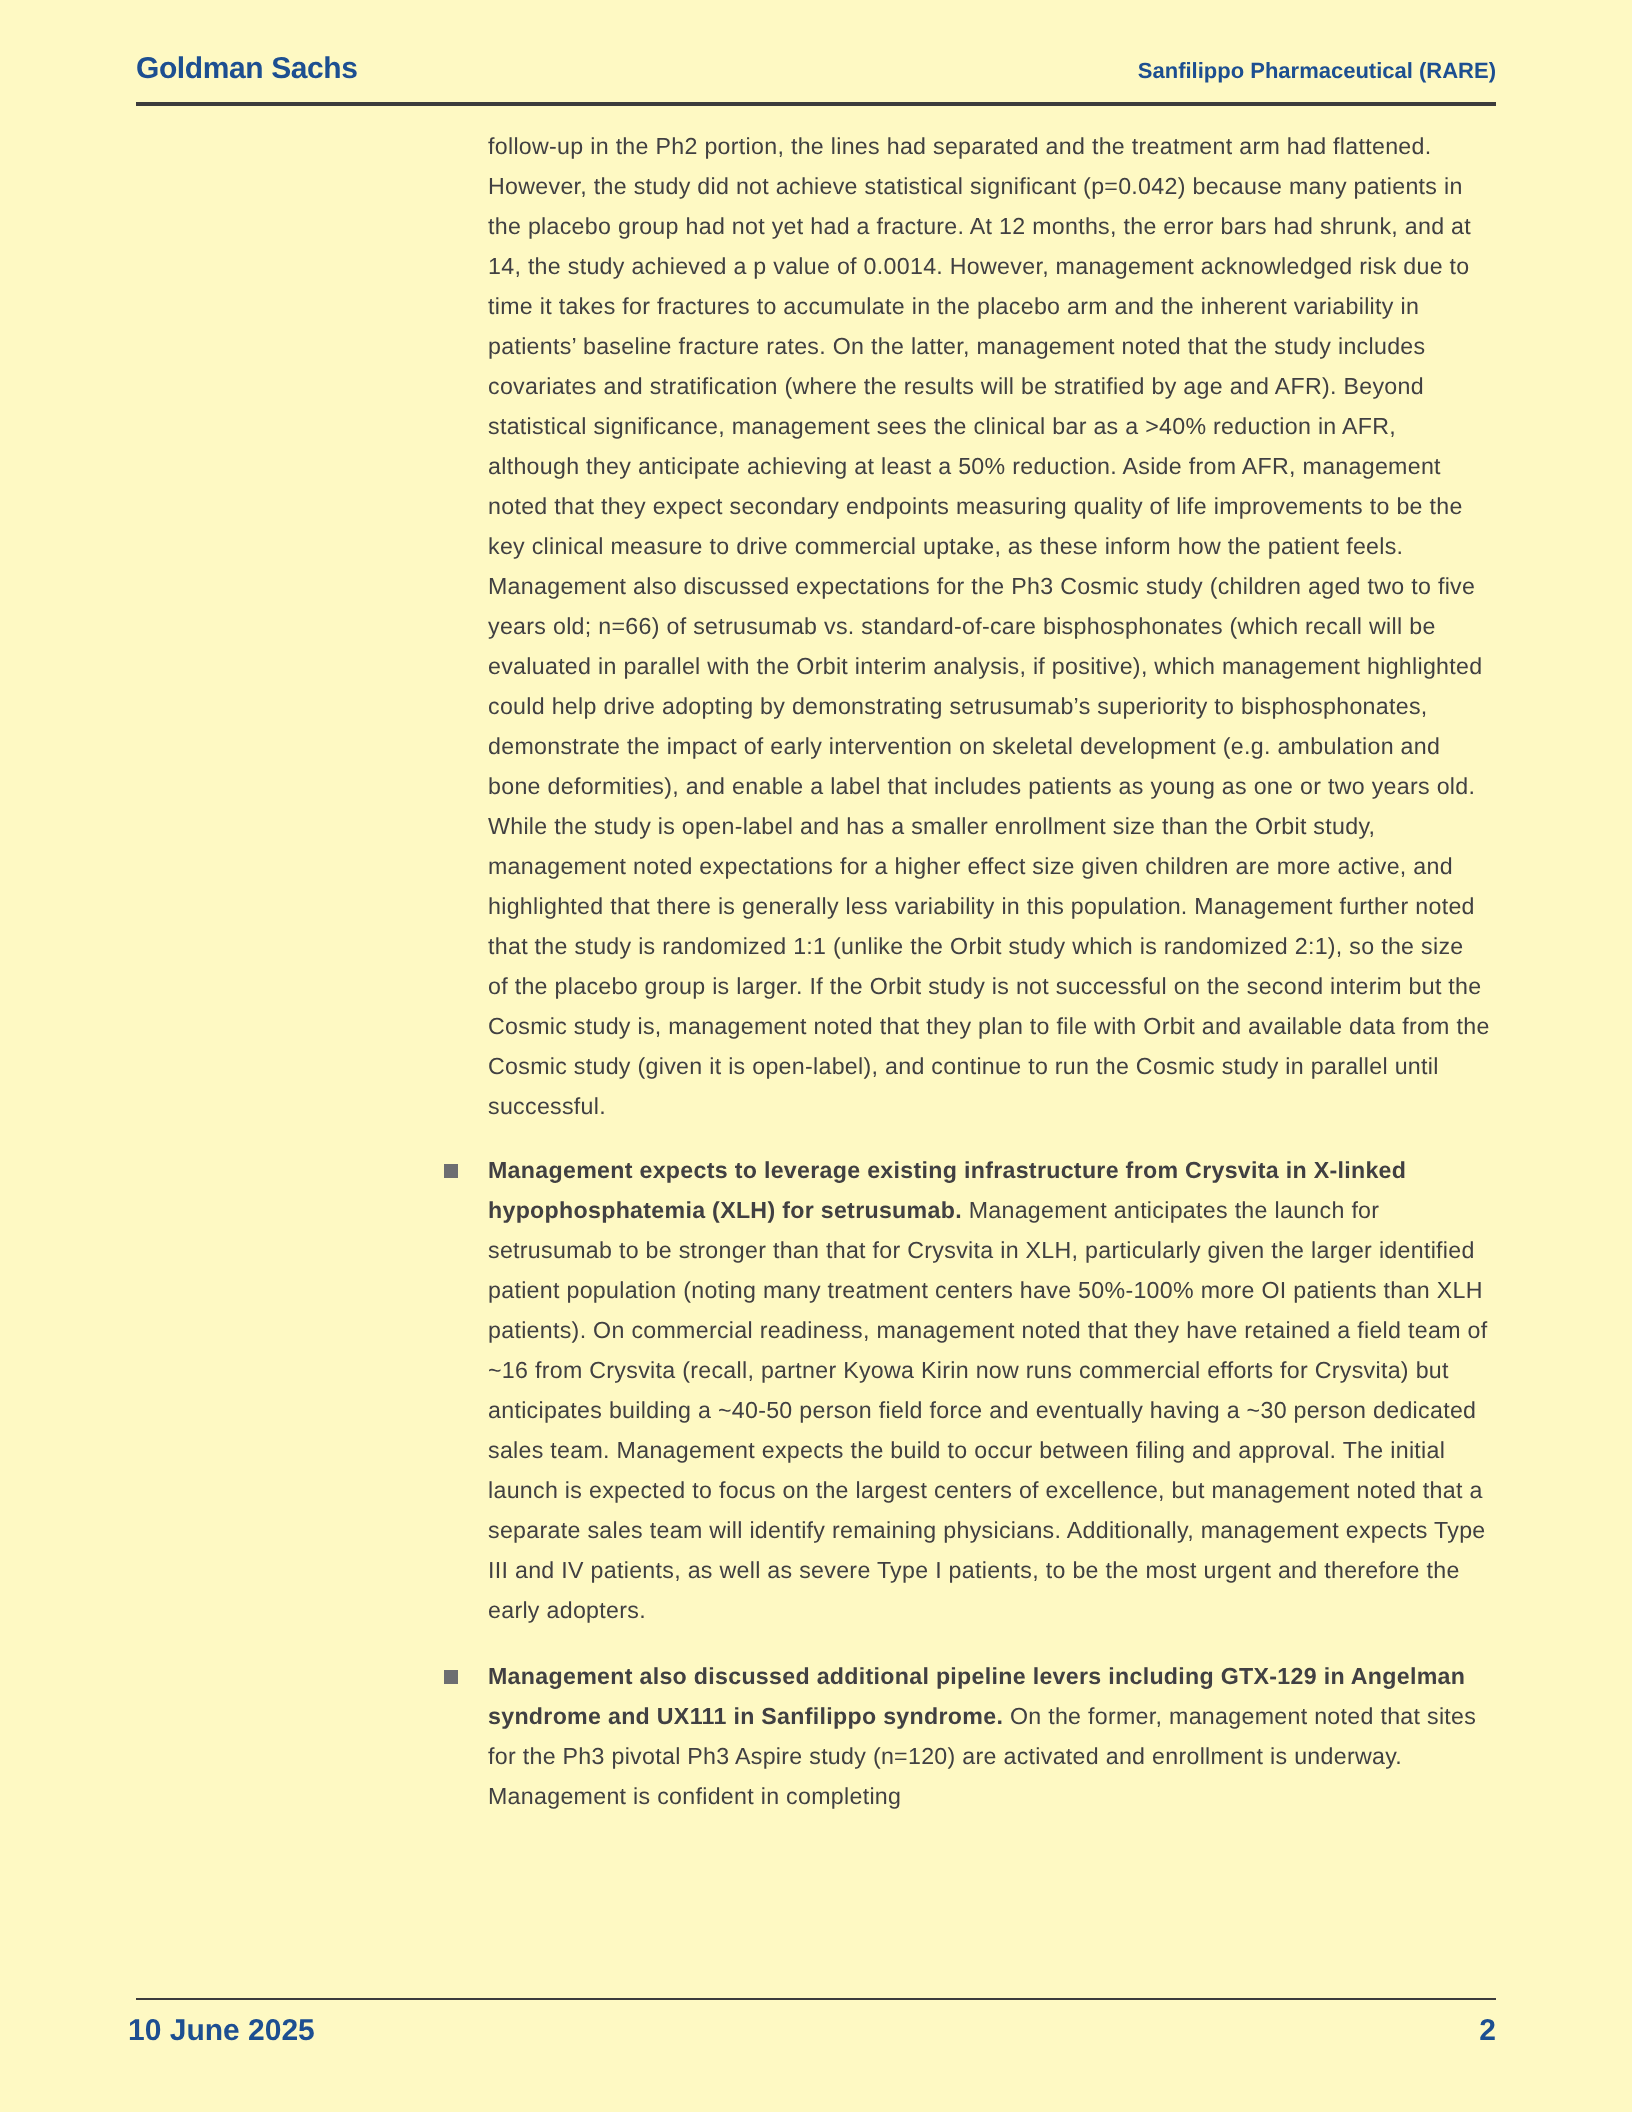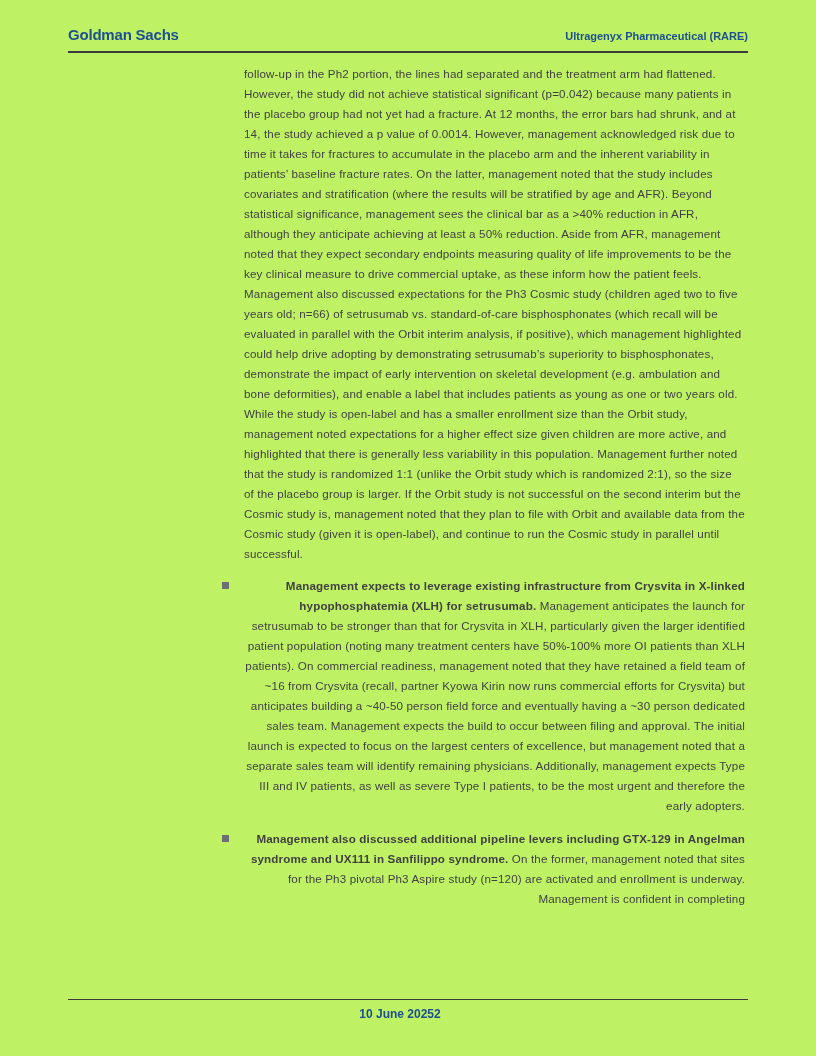--- a/index.html
+++ b/index.html
@@ -1,20 +1,20 @@
 <!DOCTYPE html>
 <html style="--brand-blue: #1d4f91; --body-text: #414042; --rule: #3c3c3c; --bullet-marker: #6d6e71;"><head>
 <meta charset="utf-8">
 <style>
   html, body { margin: 0; padding: 0; background: #ffffff; }
   .page {
     position: relative;
     width: 816px;
     height: 1056px;
-    background: #bef264;
+    background: #fef9c3;
     font-family: "Liberation Sans", sans-serif;
     overflow: hidden;
   }
   .header {
     position: absolute;
     top: 26px; left: 68px; right: 68px;
     display: flex;
     justify-content: space-between;
     align-items: baseline;
   }
@@ -44,57 +44,56 @@
     font-size: 11.6px;
     line-height: 20px;
     letter-spacing: 0.15px;
     text-align: left;
   }
   .content p { margin: 0 0 12px 0; }
   ul.bullets { list-style: none; margin: 0; padding: 0; }
   ul.bullets li {
     position: relative;
     margin: 4px 0 13px 0;
-    text-align: right;
   }
   .bullet-marker {
     position: absolute;
     left: -22px;
     top: 6px;
     width: 7px;
     height: 7px;
     background: var(--bullet-marker);
     display: block;
   }
   .bold-lead { font-weight: bold; }
   .footer-rule {
     position: absolute;
     top: 999px; left: 68px; right: 68px;
     height: 0;
     border-top: 1.5px solid var(--rule);
   }
   .footer {
     position: absolute;
-    top: 1007px; left: 52px; right: 68px;
+    top: 1007px; left: 64px; right: 68px;
     display: flex;
-    justify-content: center;
+    justify-content: space-between;
     align-items: baseline;
     color: var(--brand-blue);
-    font-size: 12px;
+    font-size: 15px;
     font-weight: bold;
   }
 </style>
 </head>
 <body>
 
 <div class="page">
 
   <div class="header">
     <span class="brand">Goldman Sachs</span>
-    <span class="report-title">Ultragenyx Pharmaceutical (RARE)</span>
+    <span class="report-title">Sanfilippo Pharmaceutical (RARE)</span>
   </div>
   <div class="header-rule"></div>
 
   <div class="content">
     <p>follow-up in the Ph2 portion, the lines had separated and the treatment arm had flattened. However, the study did not achieve statistical significant (p=0.042) because many patients in the placebo group had not yet had a fracture. At 12 months, the error bars had shrunk, and at 14, the study achieved a p value of 0.0014. However, management acknowledged risk due to time it takes for fractures to accumulate in the placebo arm and the inherent variability in patients’ baseline fracture rates. On the latter, management noted that the study includes covariates and stratification (where the results will be stratified by age and AFR). Beyond statistical significance, management sees the clinical bar as a &gt;40% reduction in AFR, although they anticipate achieving at least a 50% reduction. Aside from AFR, management noted that they expect secondary endpoints measuring quality of life improvements to be the key clinical measure to drive commercial uptake, as these inform how the patient feels. Management also discussed expectations for the Ph3 Cosmic study (children aged two to five years old; n=66) of setrusumab vs. standard-of-care bisphosphonates (which recall will be evaluated in parallel with the Orbit interim analysis, if positive), which management highlighted could help drive adopting by demonstrating setrusumab’s superiority to bisphosphonates, demonstrate the impact of early intervention on skeletal development (e.g. ambulation and bone deformities), and enable a label that includes patients as young as one or two years old. While the study is open-label and has a smaller enrollment size than the Orbit study, management noted expectations for a higher effect size given children are more active, and highlighted that there is generally less variability in this population. Management further noted that the study is randomized 1:1 (unlike the Orbit study which is randomized 2:1), so the size of the placebo group is larger. If the Orbit study is not successful on the second interim but the Cosmic study is, management noted that they plan to file with Orbit and available data from the Cosmic study (given it is open-label), and continue to run the Cosmic study in parallel until successful.</p>
 
     <ul class="bullets">
       <li>
         <span class="bullet-marker"></span>
         <span class="bold-lead">Management expects to leverage existing infrastructure from Crysvita in X-linked hypophosphatemia (XLH) for setrusumab.</span><span> Management anticipates the launch for setrusumab to be stronger than that for Crysvita in XLH, particularly given the larger identified patient population (noting many treatment centers have 50%-100% more OI patients than XLH patients). On commercial readiness, management noted that they have retained a field team of ~16 from Crysvita (recall, partner Kyowa Kirin now runs commercial efforts for Crysvita) but anticipates building a ~40-50 person field force and eventually having a ~30 person dedicated sales team. Management expects the build to occur between filing and approval. The initial launch is expected to focus on the largest centers of excellence, but management noted that a separate sales team will identify remaining physicians. Additionally, management expects Type III and IV patients, as well as severe Type I patients, to be the most urgent and therefore the early adopters.</span>

